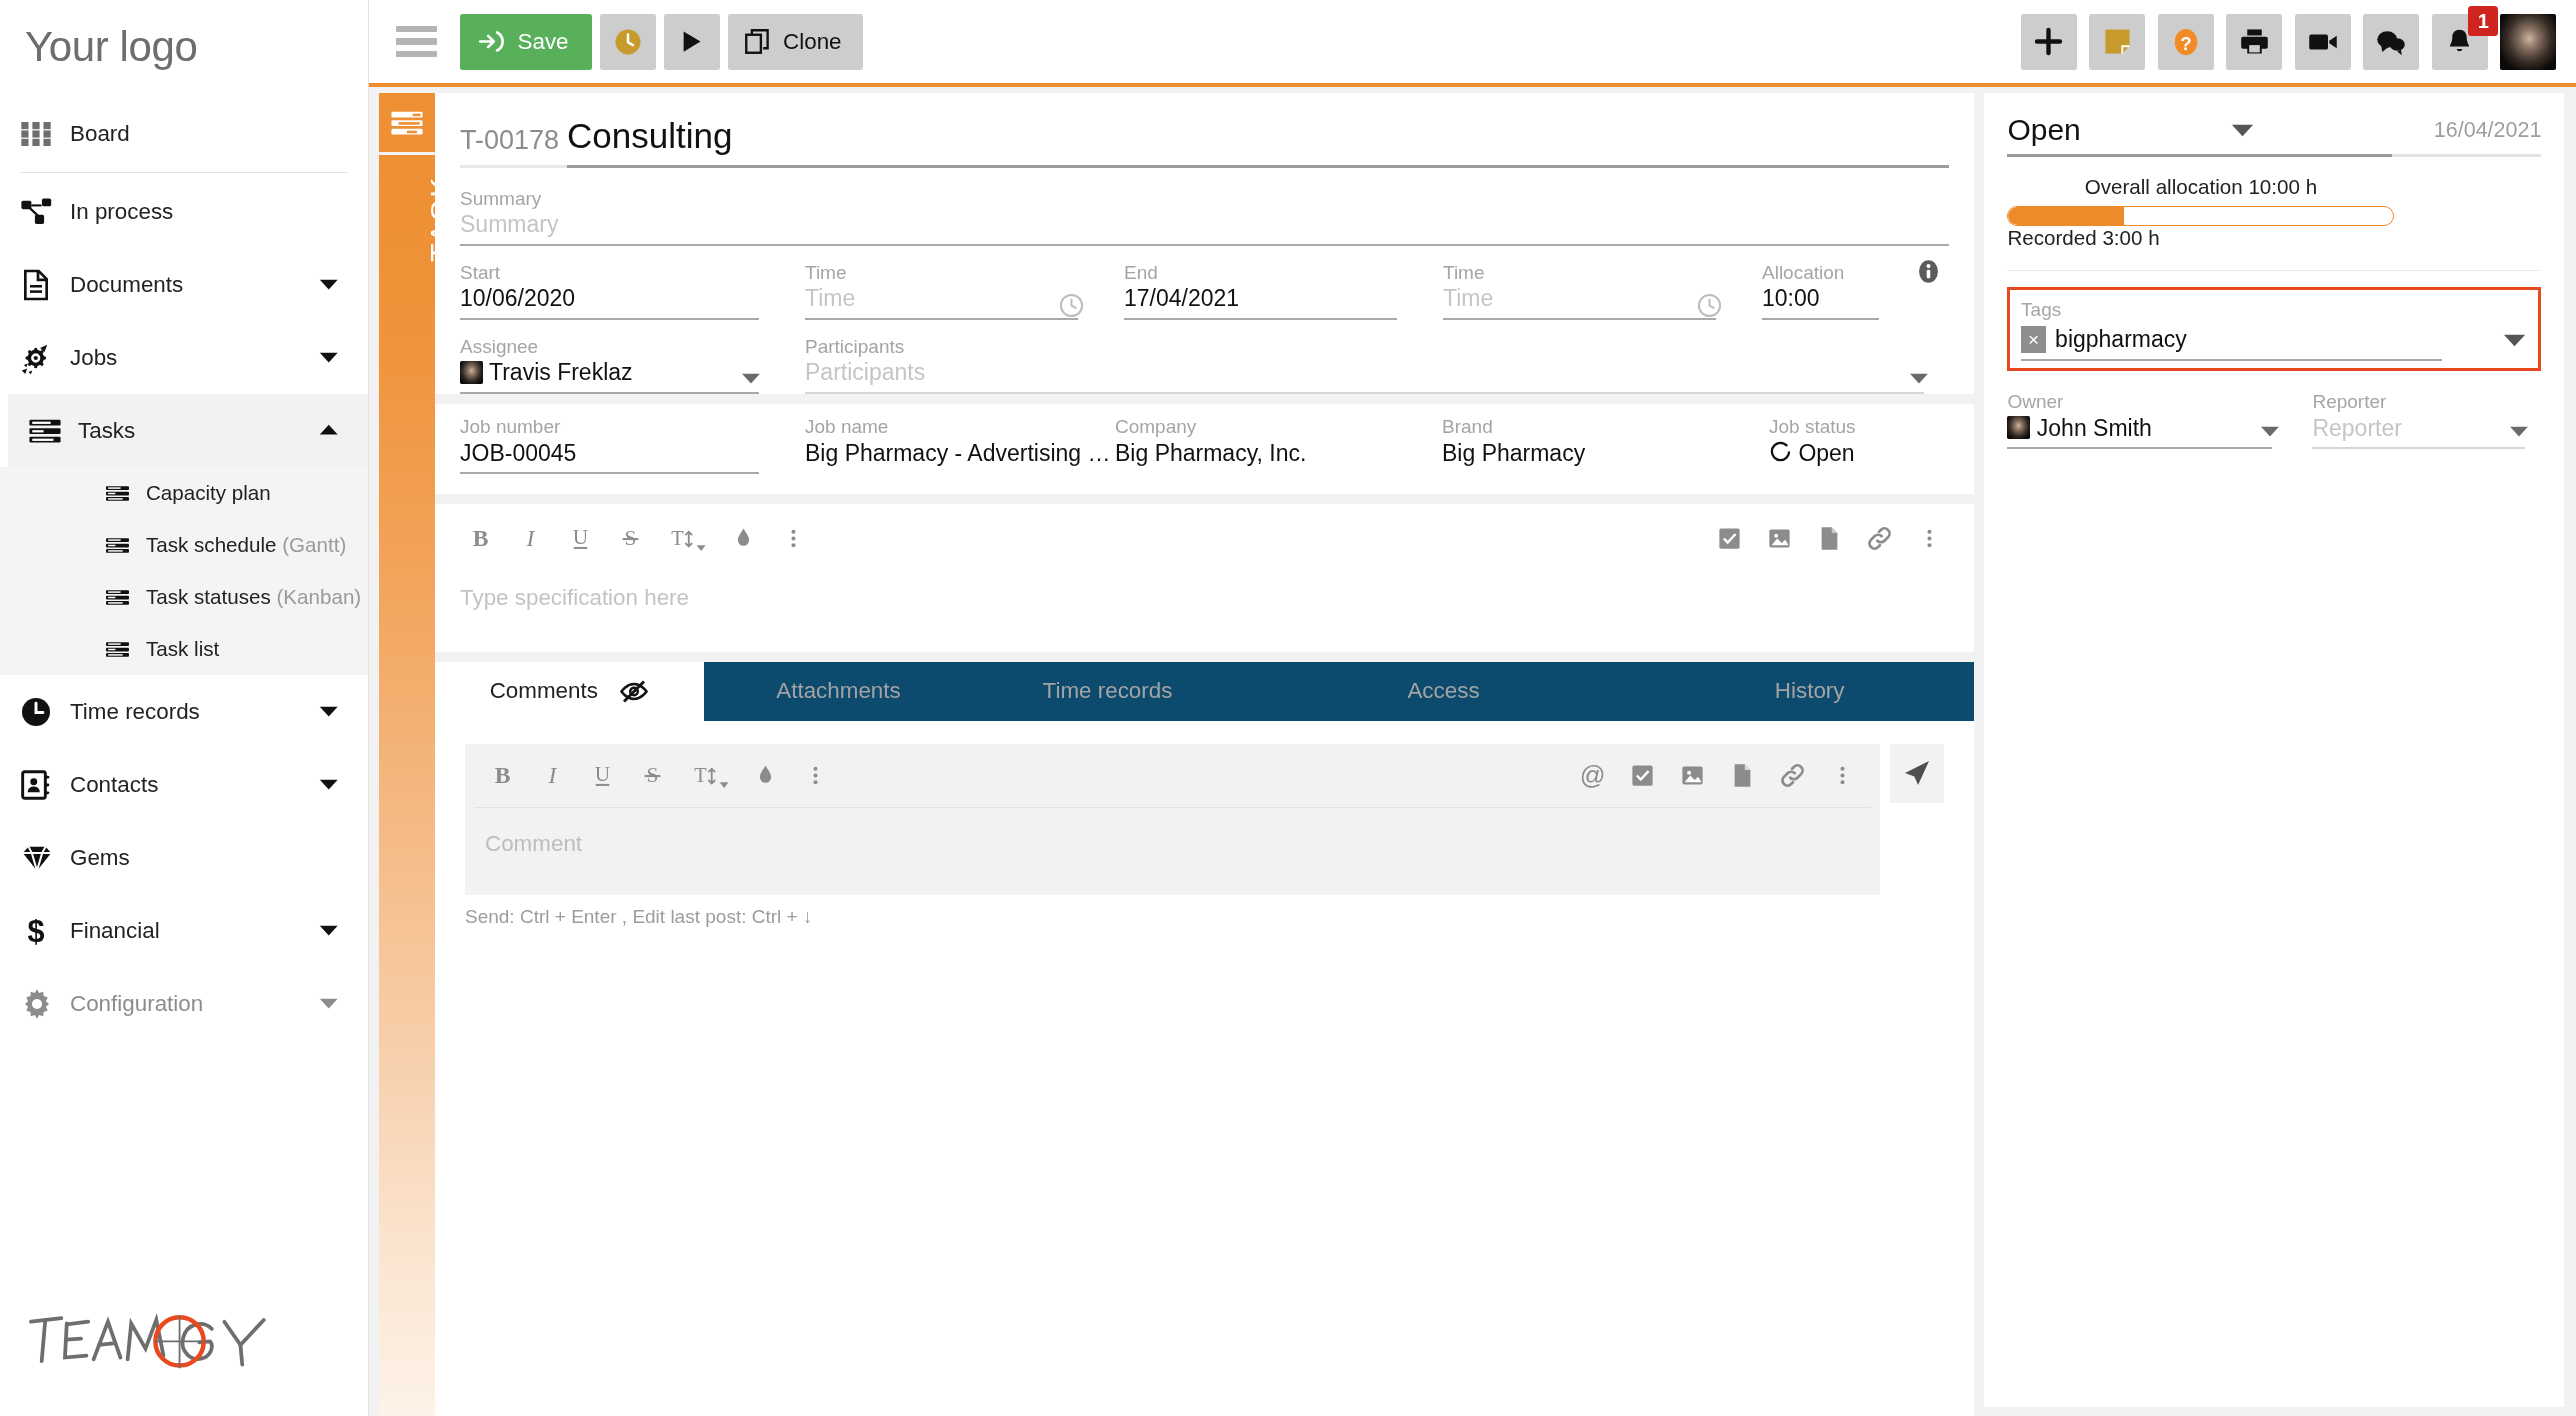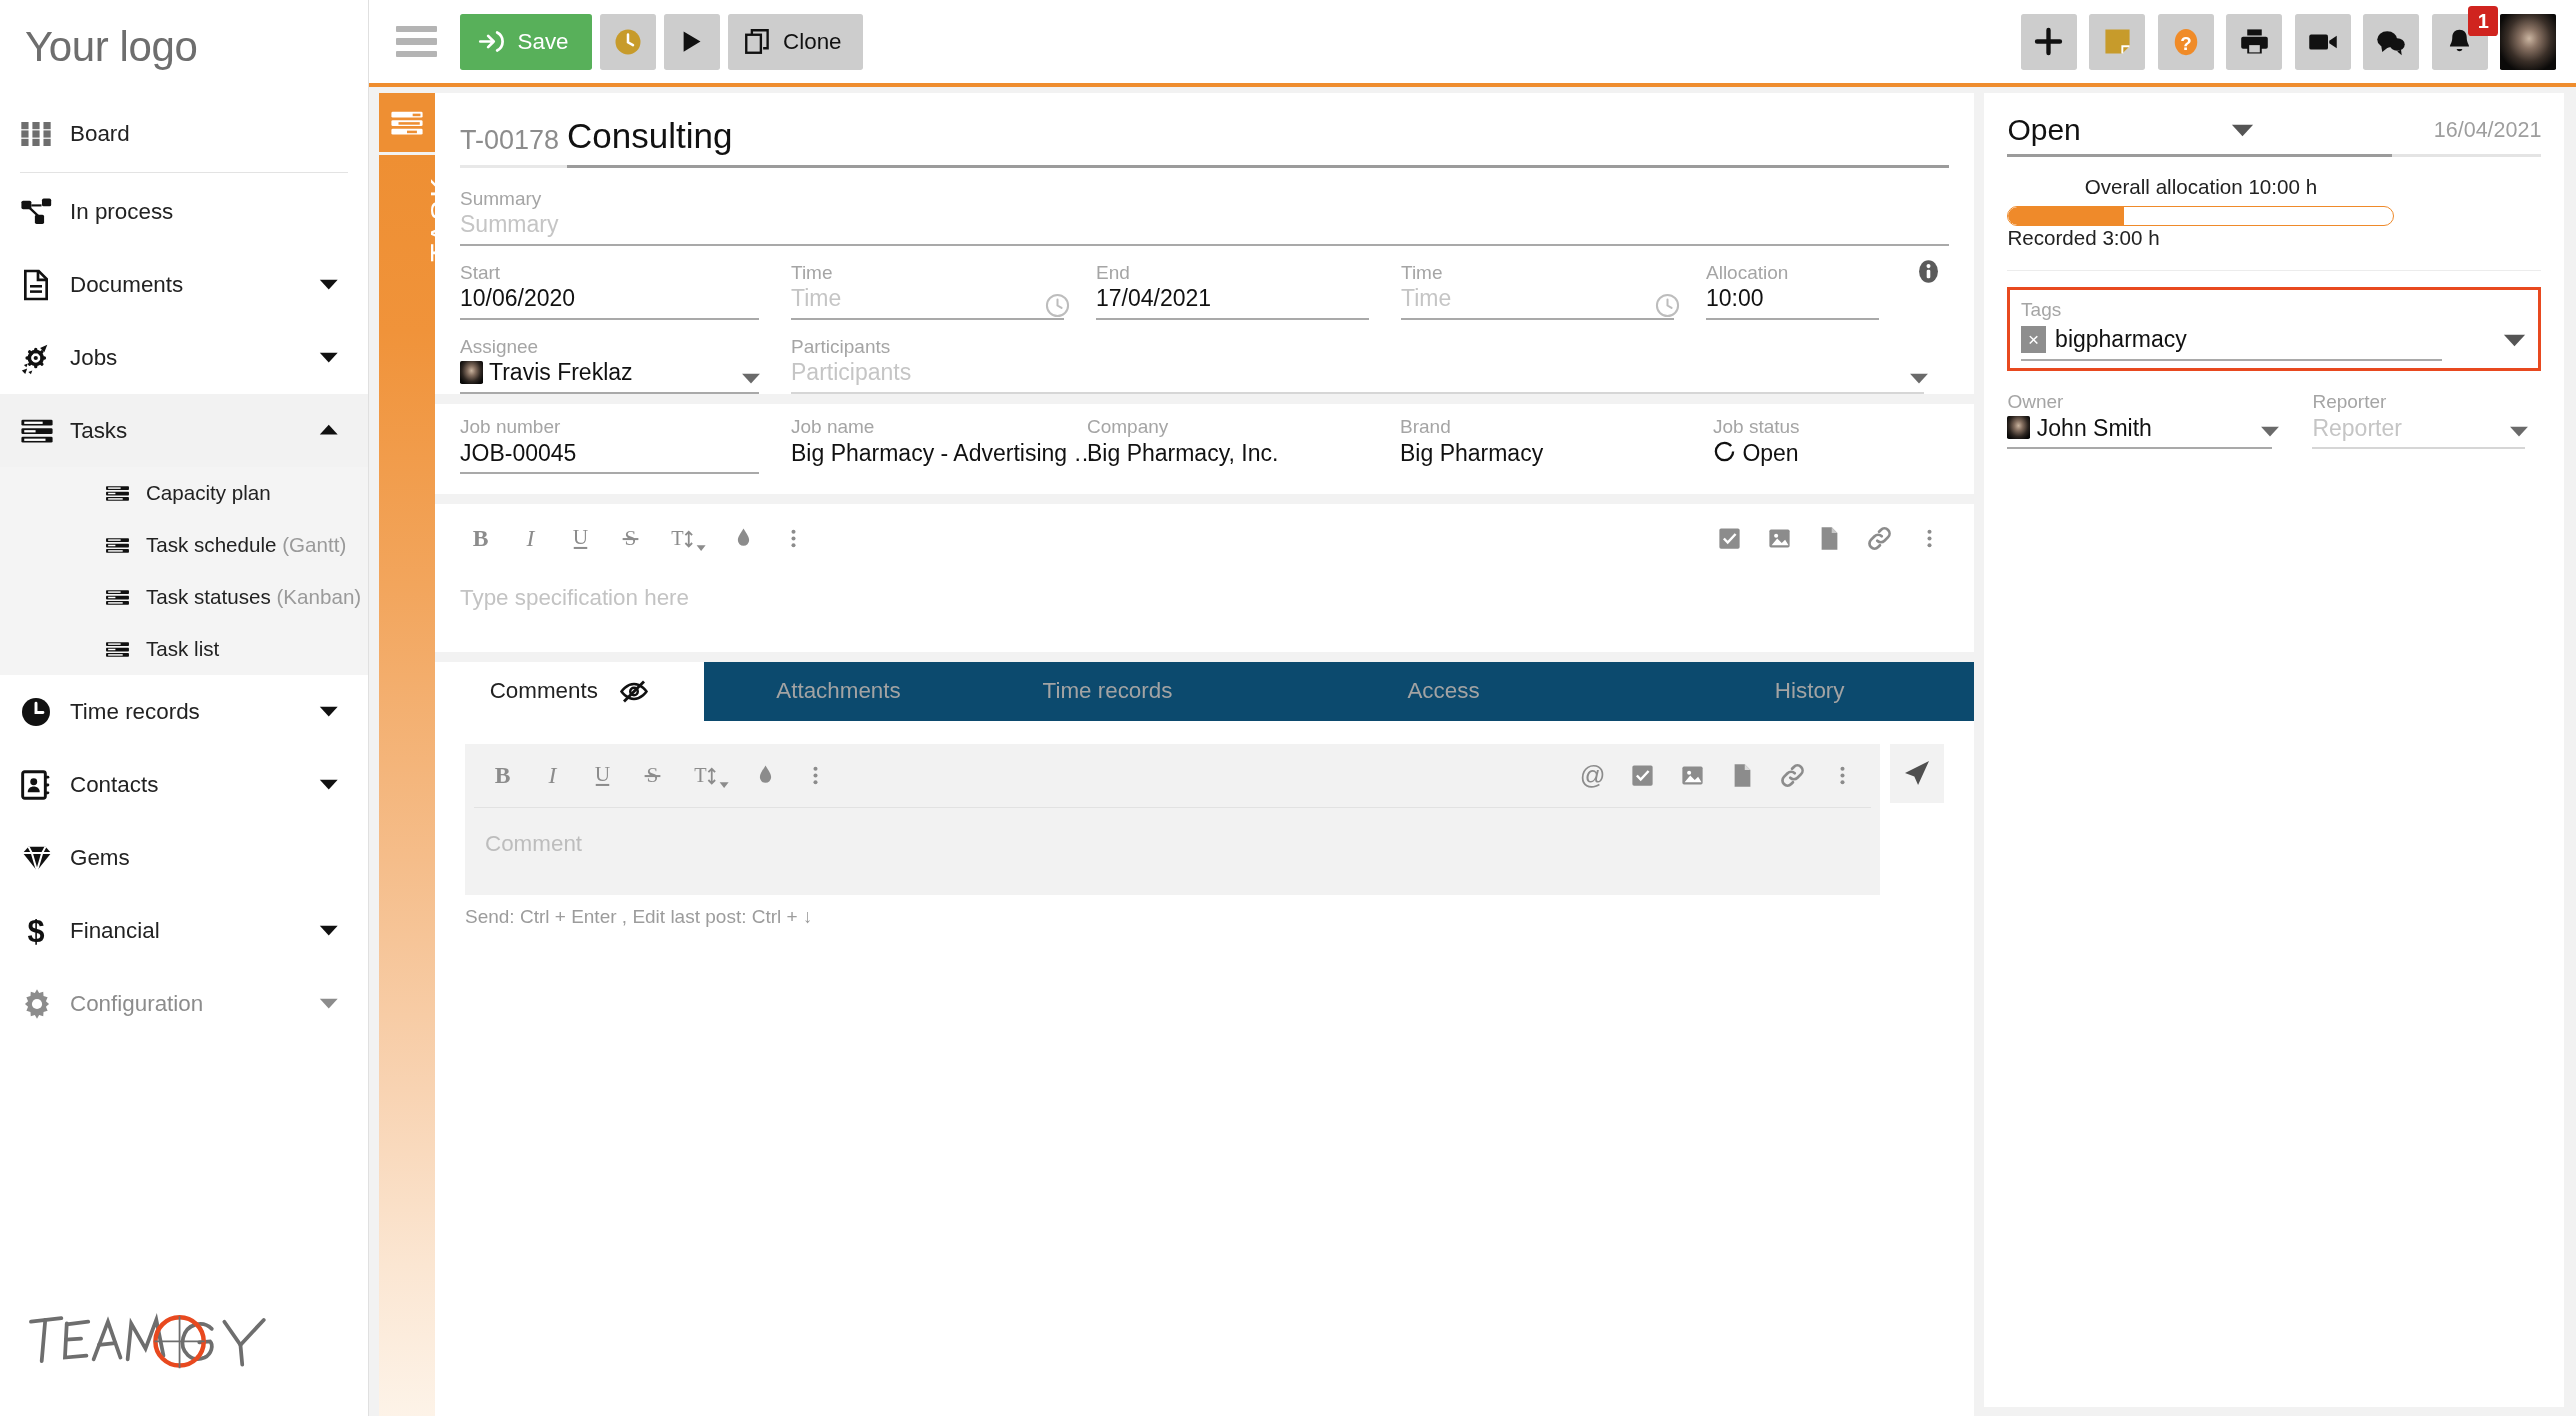--- a/index.html
+++ b/index.html
@@ -24,21 +24,21 @@
   .nav-item {
     display: flex; align-items: center; height: 73px;
     padding-left: 20px; cursor: pointer; position: relative;
   }
   .nav-item .nic { width: 50px; flex: 0 0 50px; display:flex; align-items:center; justify-content:flex-start; }
   .nav-item .nlabel { font-size: 22.4px; color: #222; }
   .nav-item.muted .nlabel { color: #8c8c8c; }
   .nav-item .nlabel .sub { color: #9a9a9a; }
   .nav-item .caret { position: absolute; right: 29px; }
   .nav-sep { height:0.9px; background:#e3e3e3; margin: 1.8px 20px 1.8px 20px; }
-  .nav-item.active { background: #f2f2f2; }
+  .nav-item.active { background: #f2f2f2; margin-left: 8px; }
   .subnav { background: #f4f4f4; padding-left: 44px; }
   .subnav .nav-item { height: 52px; padding-left: 61px; }
   .subnav .nav-item .nic { width: 41px; flex: 0 0 41px; }
   .subnav .nav-item .nlabel { font-size: 20.6px; }
 
   .teamogy {
     position: absolute; bottom: 38px; left: 20px; width: 269px; height: 77px;
   }
 
   
@@ -105,21 +105,21 @@
   .head-underline .u1 { width: 107px; height: 2.7px; background:#e8e8e8; }
   .head-underline .u2 { flex:1; height: 2.7px; background:#9b9b9b; }
 
   .field-block { padding: 0 25px; }
   .f-label { font-size: 19px; color:#a5a5a5; margin-bottom: 1.8px; }
   .f-value { font-size: 23px; color:#111; }
   .f-value.ph { color:#c5c5c5; }
   .f-underline { height: 1.8px; background:#a9a9a9; margin-top: 5.4px; }
   .f-underline.light { background:#d6d6d6; }
 
-  .row { display:flex; gap: 0; }
+  .row { display:flex; gap: 14px; }
   .fld { position:relative; padding-right: 16px; }
 
   .grey-gap { height: 10px; background:#f2f2f2; }
 
   .mini-avatar { width: 23px; height: 23px; flex:0 0 23px; border-radius:1.8px;
     background: radial-gradient(ellipse at 50% 42%, #c9b49f 0%, #836d5e 26%, #2e2621 58%, #0a0908 82%); display:inline-block; vertical-align: -3.6px; }
 
   
   .spec-toolbar { display:flex; align-items:center; height: 68px; padding: 0 20px; }
   .tb-ico { width: 50px; height: 50px; display:flex; align-items:center; justify-content:center; cursor:pointer; }

